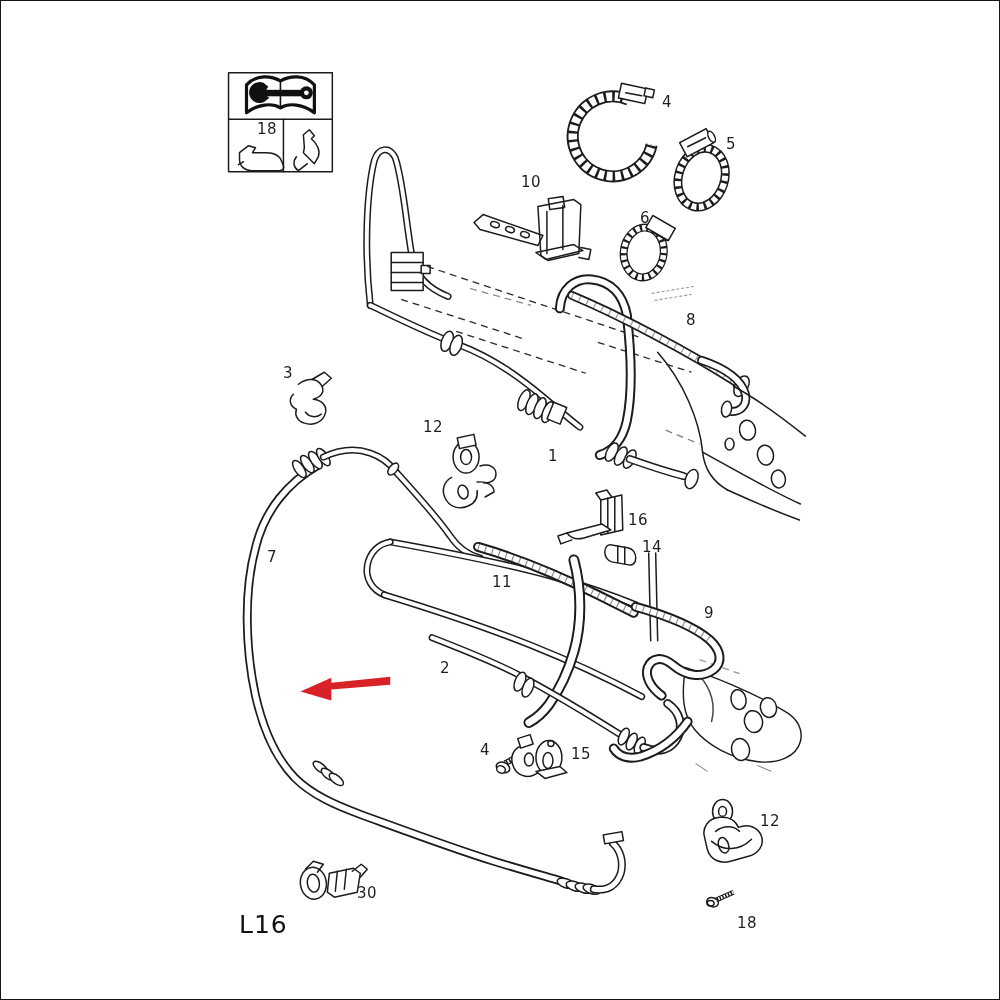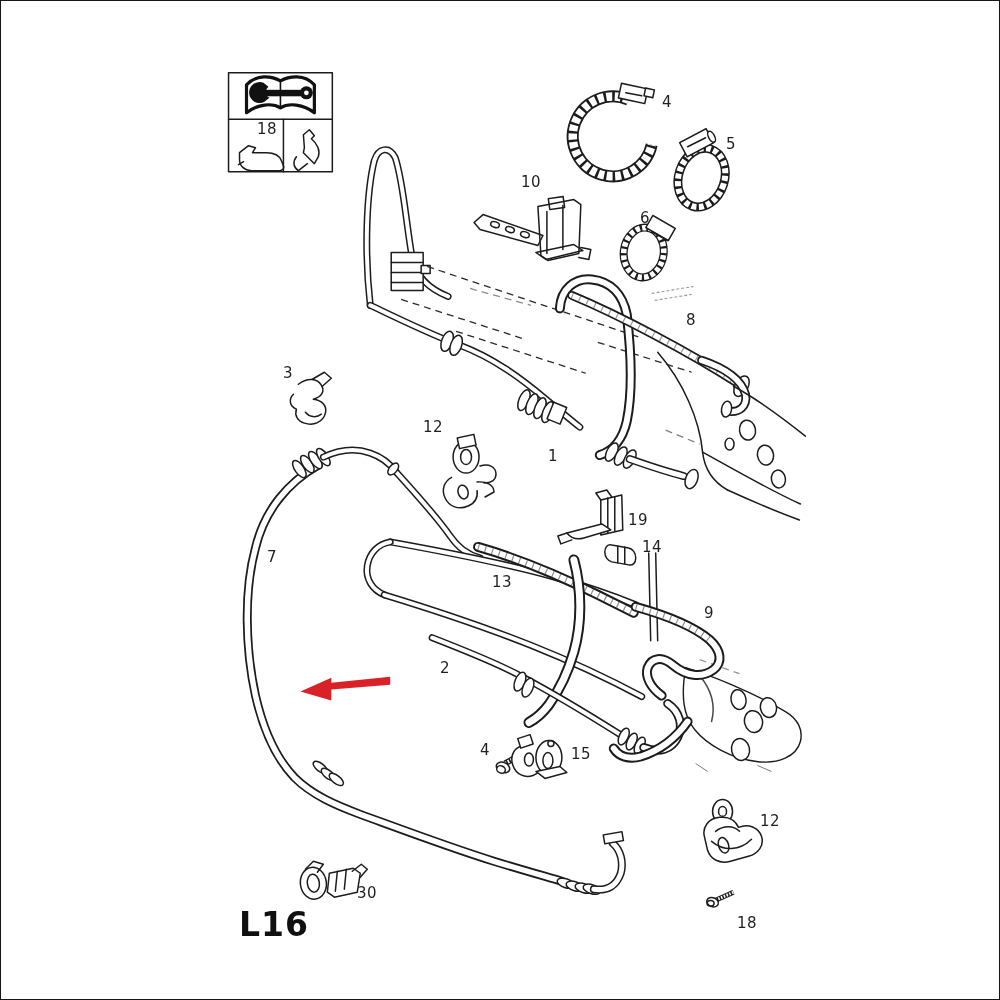--- a/index.html
+++ b/index.html
@@ -9,21 +9,21 @@
     font-family:"DejaVu Sans","Liberation Sans",sans-serif;
   }
   #drawing{position:absolute;left:0;top:0;width:100%;height:100%;}
   .callout{
     position:absolute;transform:translate(-50%,-50%);
     font-size:15px;color:#1f1f1f;letter-spacing:.4px;white-space:nowrap;
     user-select:none;
   }
   .diagram-code{
     position:absolute;transform:translate(0,-50%);
-    font-size:33px;font-weight:bold;color:#101010;letter-spacing:1px;
+    font-size:25px;font-weight:normal;color:#101010;letter-spacing:1px;
   }
   .ln{fill:none;stroke:#1c1c1c;stroke-width:1.5;stroke-linecap:round;stroke-linejoin:round;}
   .wf{fill:#ffffff;stroke:#1c1c1c;stroke-width:1.5;stroke-linejoin:round;}
   .t-out{fill:none;stroke:#1c1c1c;stroke-linecap:round;stroke-linejoin:round;}
   .t-in{fill:none;stroke:#ffffff;stroke-linecap:round;stroke-linejoin:round;}
   .dash{fill:none;stroke:#2a2a2a;stroke-width:1.3;stroke-dasharray:7 5;}
 </style>
 </head>
 <body>
 
@@ -297,24 +297,24 @@
   </svg>
 
   <span class="callout" style="left:666px;top:101px">4</span>
   <span class="callout" style="left:730px;top:143px">5</span>
   <span class="callout" style="left:644px;top:217px">6</span>
   <span class="callout" style="left:530px;top:181px">10</span>
   <span class="callout" style="left:690px;top:319px">8</span>
   <span class="callout" style="left:287px;top:372px">3</span>
   <span class="callout" style="left:432px;top:426px">12</span>
   <span class="callout" style="left:552px;top:455px">1</span>
-  <span class="callout" style="left:637px;top:519px">19</span>
+  <span class="callout" style="left:637px;top:519px">16</span>
   <span class="callout" style="left:651px;top:546px">14</span>
   <span class="callout" style="left:271px;top:556px">7</span>
-  <span class="callout" style="left:501px;top:581px">13</span>
+  <span class="callout" style="left:501px;top:581px">11</span>
   <span class="callout" style="left:708px;top:612px">9</span>
   <span class="callout" style="left:444px;top:667px">2</span>
   <span class="callout" style="left:484px;top:749px">4</span>
   <span class="callout" style="left:580px;top:753px">15</span>
   <span class="callout" style="left:769px;top:820px">12</span>
   <span class="callout" style="left:746px;top:922px">18</span>
   <span class="callout" style="left:366px;top:892px">30</span>
   <span class="callout" style="left:266px;top:128px">18</span>
 
   <span class="diagram-code" style="left:238px;top:923px">L16</span>

